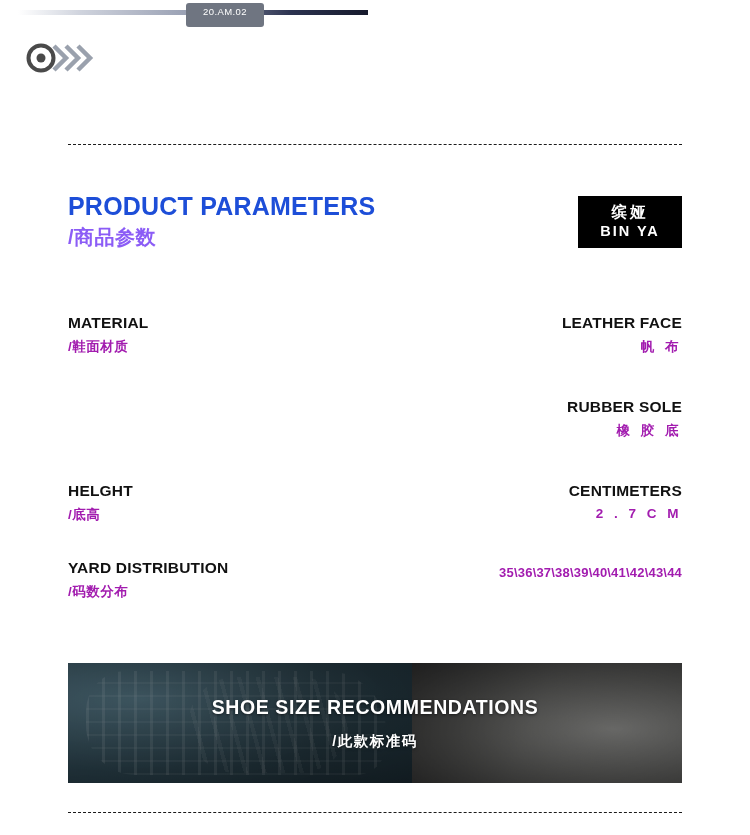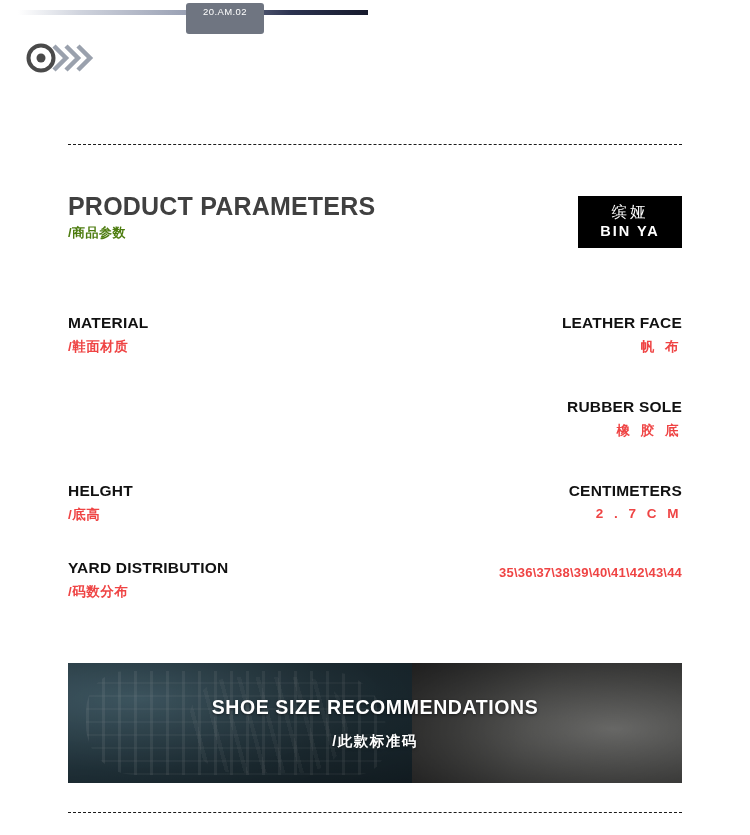--- a/index.html
+++ b/index.html
@@ -30,21 +30,21 @@
     top: 10px;
     width: 350px;
     height: 5px;
     background: linear-gradient(to right, #ffffff 0%, #cfd3dd 18%, #9aa1b4 48%, #2c3350 78%, #161a2c 100%);
   }
   .top-tag {
     position: absolute;
     left: 186px;
     top: 3px;
     width: 78px;
-    height: 31px;
+    height: 24px;
     background: #6f7581;
     border-radius: 3px;
     color: #ffffff;
     font-size: 9.5px;
     letter-spacing: 0.4px;
     text-align: center;
     line-height: 17px;
     font-family: "Liberation Sans", sans-serif;
   }
 
@@ -70,48 +70,48 @@
   .rule-bottom { top: 812px; }
 
   
   .heading-en {
     position: absolute;
     left: 68px;
     top: 192px;
     font-size: 25px;
     font-weight: bold;
     letter-spacing: 0.2px;
-    color: #404040;
+    color: #1d4ed8;
     white-space: nowrap;
   }
   .heading-cn {
     position: absolute;
     left: 68px;
     top: 224px;
-    font-size: 13px;
-    font-weight: bold;
-    color: #4d7c0f;
+    font-size: 20px;
+    font-weight: bold;
+    color: #8b5cf6;
     letter-spacing: 0.5px;
     white-space: nowrap;
   }
 
   
   .brand-badge {
     position: absolute;
     left: 578px;
     top: 196px;
     width: 104px;
     height: 52px;
     background: #000000;
     color: #ffffff;
     text-align: center;
   }
   .brand-cn {
     font-size: 15.5px;
-    font-weight: normal;
+    font-weight: bold;
     letter-spacing: 3px;
     margin-top: 6px;
     line-height: 20px;
   }
   .brand-en {
     font-size: 14.5px;
     font-weight: bold;
     letter-spacing: 2px;
     line-height: 18px;
   }
@@ -138,21 +138,21 @@
   .spec-en {
     font-size: 15.5px;
     font-weight: bold;
     color: #111111;
     letter-spacing: 0.2px;
     white-space: nowrap;
   }
   .spec-cn {
     font-size: 13.5px;
     font-weight: bold;
-    color: #ef4444;
+    color: #a21caf;
     margin-top: 6px;
     letter-spacing: 0.5px;
     white-space: nowrap;
   }
   .spec-cn.spaced {
     letter-spacing: 3.5px;
   }
   .spec-cn.code-list {
     letter-spacing: 0.2px;
     font-size: 13px;

